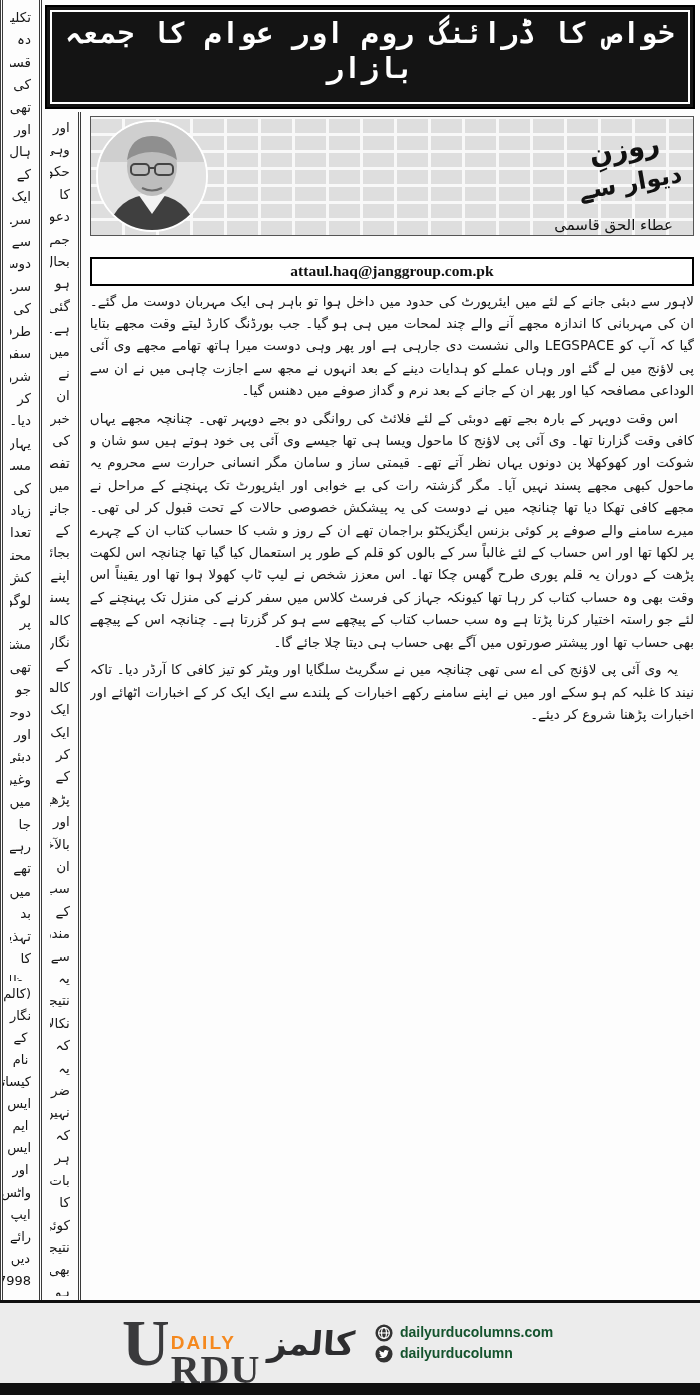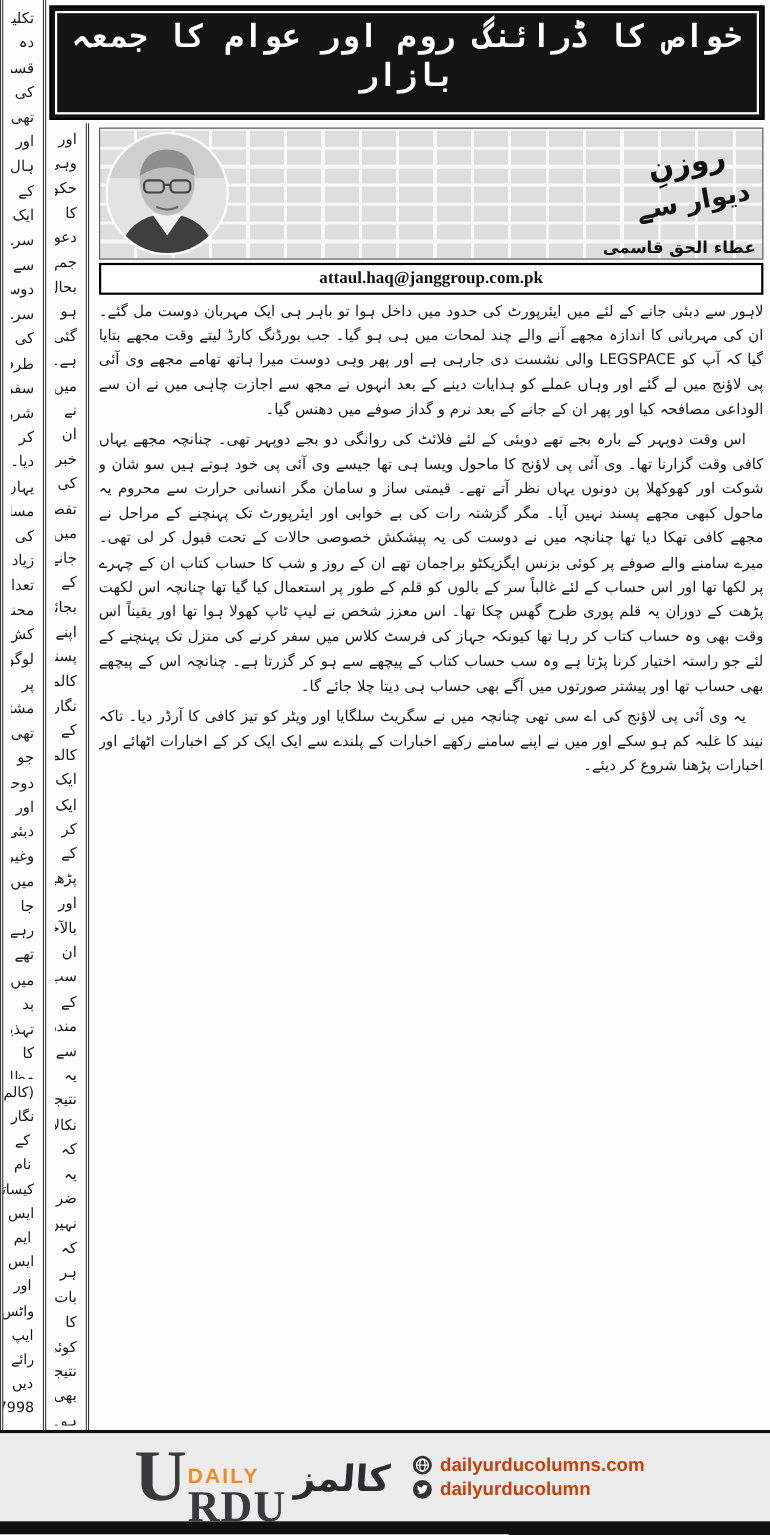--- a/index.html
+++ b/index.html
@@ -45,26 +45,26 @@
     position:absolute; left:5px; top:3px; width:112px; height:112px;
     border-radius:50%; overflow:hidden; border:2px solid #fff; background:#e6e6e6;
   }
   .column-logo {
     position:absolute; right:14px; top:14px; text-align:center;
     transform:rotate(-10deg); direction:rtl;
     font-weight:bold; color:#111; line-height:1.35;
   }
   .column-logo .l1 { font-size:27px; display:block; }
   .column-logo .l2 { font-size:24px; display:block; }
-  .author-sign { position:absolute; right:6px; bottom:1px; font-size:15px; font-weight:bold; direction:rtl; color:#111; }
+  .author-sign { position:absolute; right:20px; bottom:1px; font-size:15px; font-weight:normal; direction:rtl; color:#111; }
 
   .email-box {
     border:2px solid #000; background:#fff; text-align:center;
     font-family:"Liberation Serif", serif; font-weight:bold;
-    font-size:15.5px; padding:3px 0 4px; margin-bottom:4px; color:#111;
+    font-size:15.5px; padding:3px 0 4px; margin-bottom:4px; color:#111;margin-top:18px;
   }
 
   
   .fill { flex:1 1 auto; overflow:hidden; }
   .body-text p {
     margin:0 0 5px; font-size:13.5px; line-height:1.66;
     text-align:justify; direction:rtl; color:#191919;
   }
   .body-text p.indent { text-indent:16px; }
 
@@ -83,21 +83,21 @@
   .logo-u { font-family:"Liberation Serif", serif; font-weight:bold; font-size:66px; color:#3a3a3c; line-height:0.82; }
   .logo-stack { display:flex; flex-direction:column; margin-left:1px; margin-top:6px; }
   .logo-daily { color:#f5891f; font-weight:bold; font-size:19px; letter-spacing:2px; line-height:1; font-family:"Liberation Sans", sans-serif;margin-top:28px; }
   .logo-rdu { font-family:"Liberation Serif", serif; font-weight:bold; font-size:40px; color:#3a3a3c; line-height:0.9; letter-spacing:1px; }
   .logo-kalmaz { font-size:33px; font-weight:bold; color:#2d2d2f; margin-left:8px; direction:rtl; transform:skewX(-4deg); }
 
   .social { margin-left:20px; display:flex; flex-direction:column; gap:3px; }
   .social-row { display:flex; align-items:center; gap:7px; cursor:pointer; }
   .social-icon { width:18px; height:18px; flex:0 0 auto; display:block; }
   .social-label {
-    font-weight:bold; font-size:17px; color:#c2410c;
+    font-weight:bold; font-size:14px; color:#14532d;
     font-family:"Liberation Sans", sans-serif; line-height:1.1;
   }
   .footer-bottom { flex:0 0 auto; height:12px; background:#101010; }
 </style>
 </head>
 <body>
 
 <div class="page">
 
   <div class="article">

